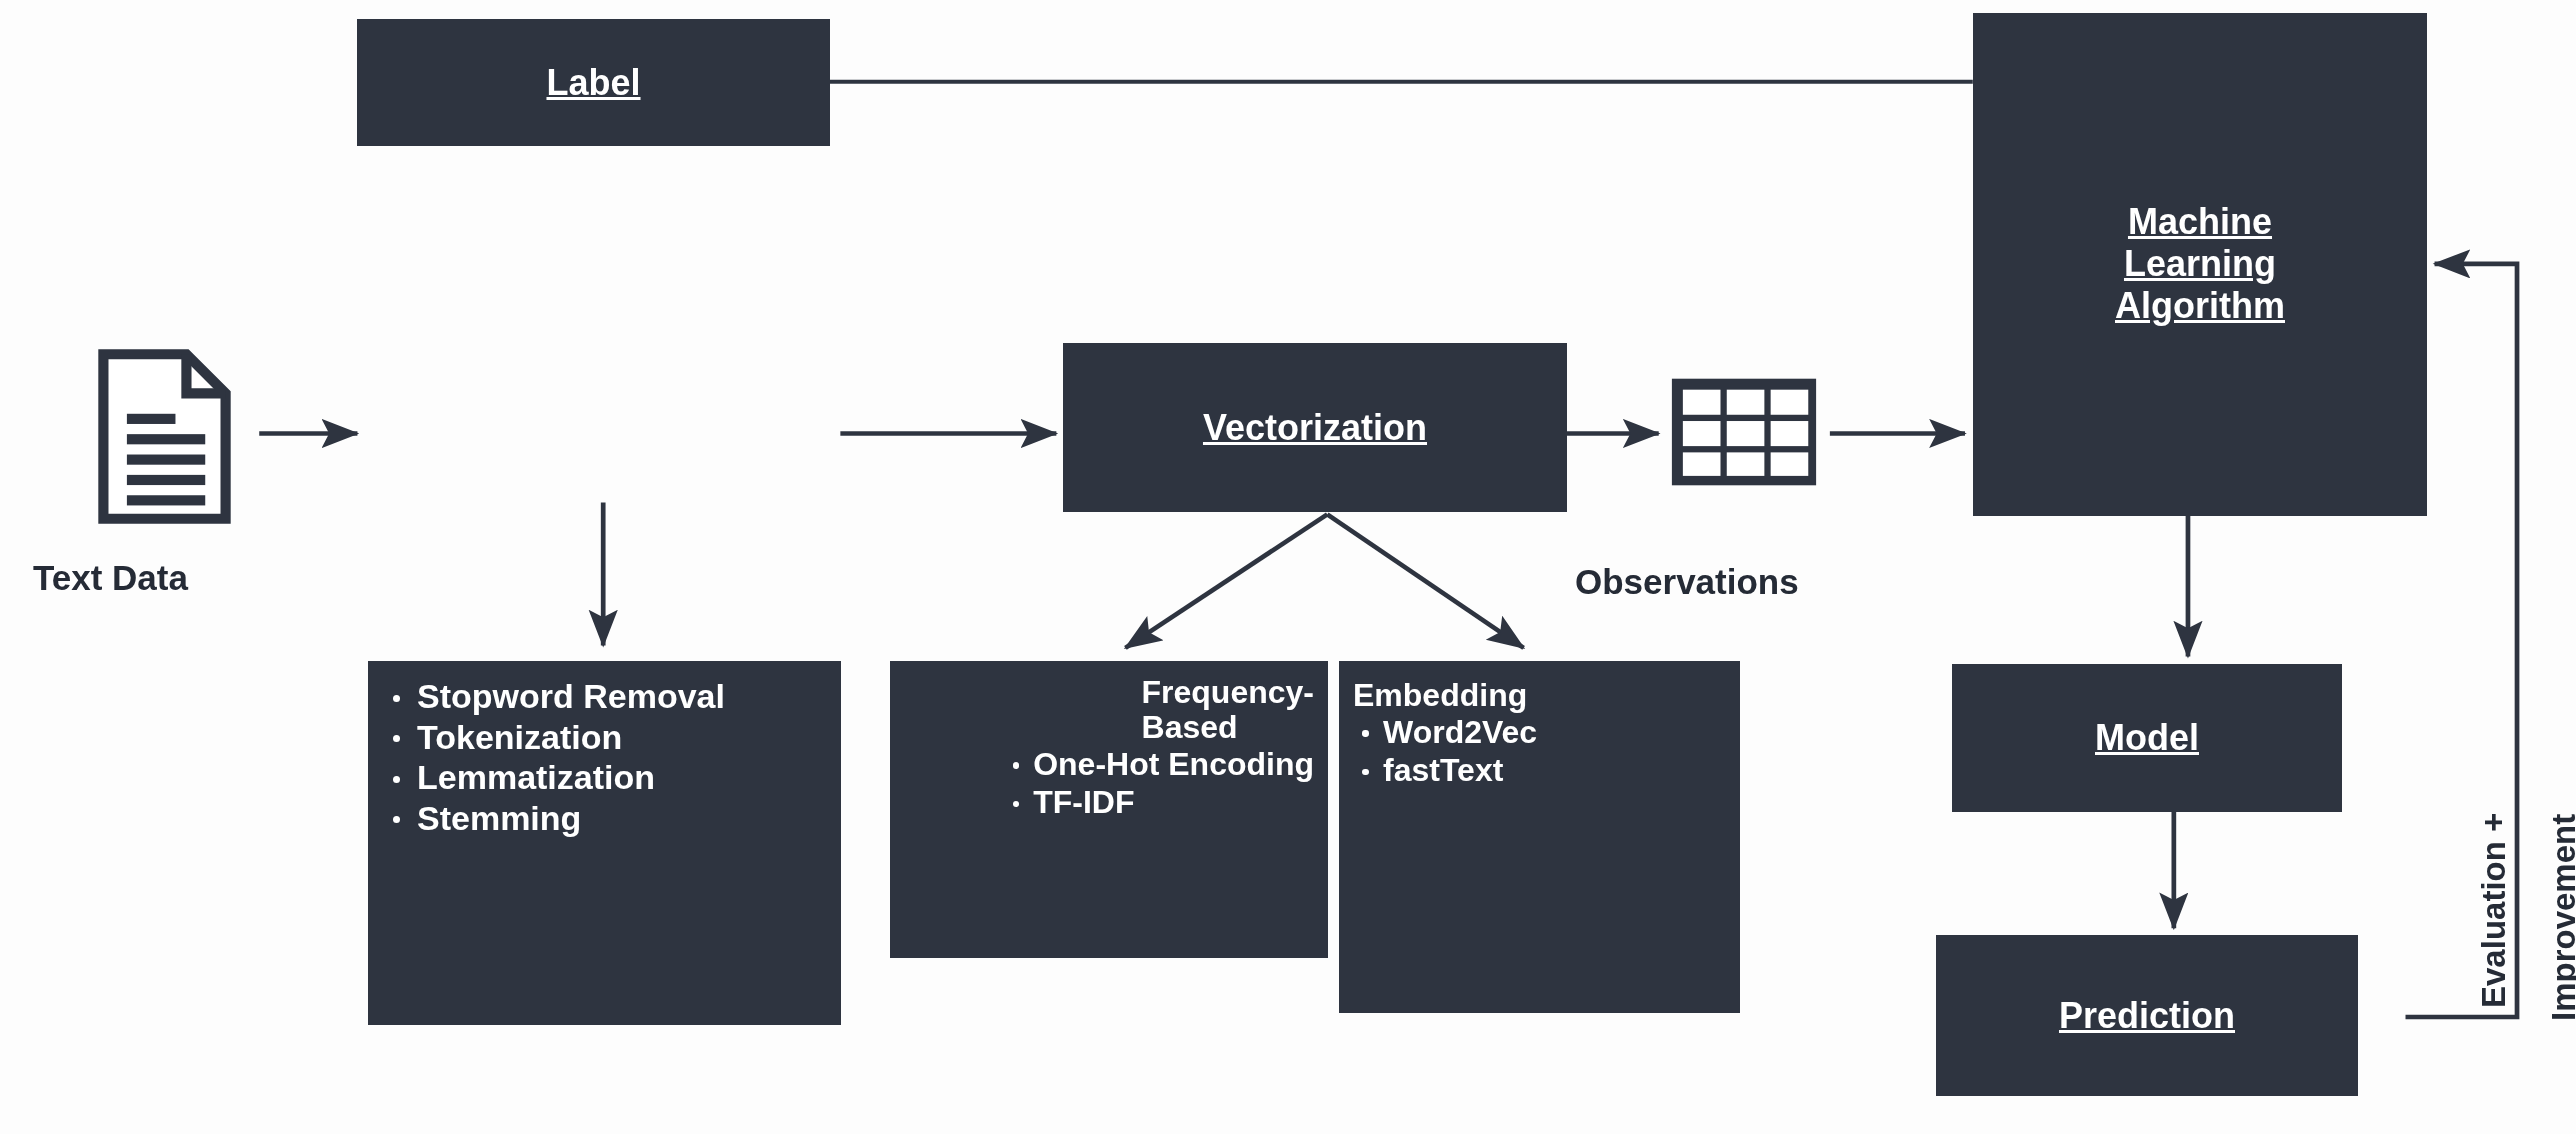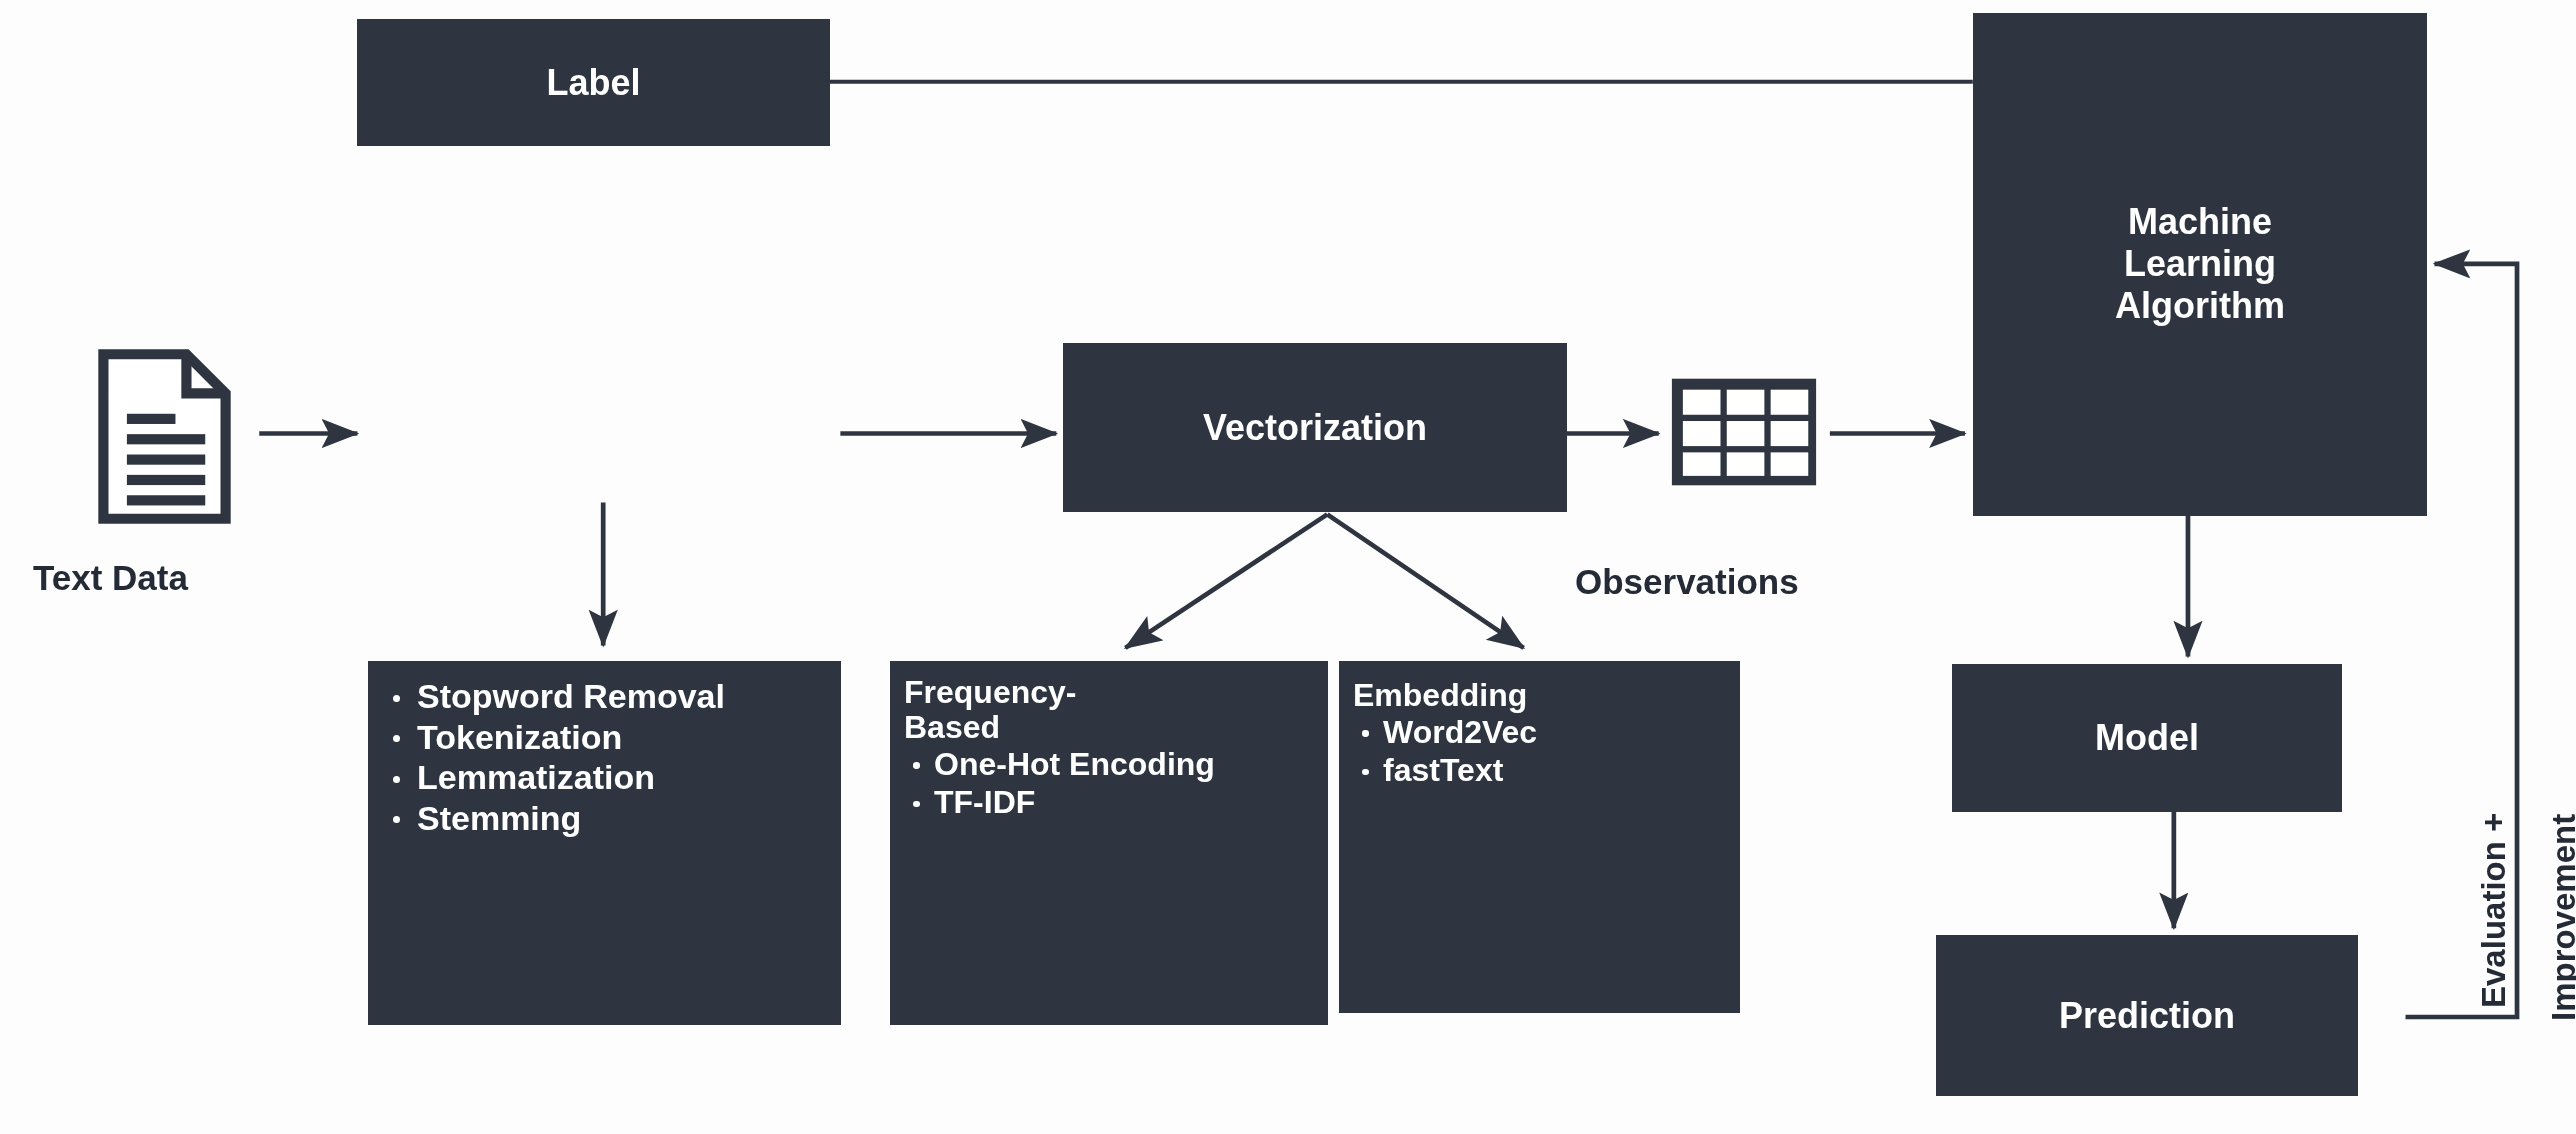--- a/index.html
+++ b/index.html
@@ -26,20 +26,21 @@
     flex-direction: column;
     justify-content: center;
   }
   .box.center {
     align-items: center;
     text-align: center;
   }
   .box-title {
     line-height: 1.16;
     white-space: pre-line;
+    text-decoration: underline;
   }
   .bullet-box {
     justify-content: flex-start;
     padding: 17.3px 14px 7.9px 14px;
   }
   .bullet-head {
     color: #ffffff;
     font-weight: bold;
     line-height: 1.10;
     margin-bottom: 1.6px;
@@ -159,21 +160,21 @@
       <li>Tokenization</li>
       <li>Lemmatization</li>
       <li>Stemming</li>
     </ul>
   </div>
 
   <div class="box center" style="left:1063px; top:343px; width:504px; height:169px; font-size:36px;">
     <div class="box-title">Vectorization</div>
   </div>
 
-  <div class="box bullet-box" style="left:890px; top:661px; width:438px; height:364px; font-size:32px; padding-top:14px;">
+  <div class="box bullet-box" style="left:890px; top:661px; width:438px; height:297px; font-size:32px; padding-top:14px;align-items:flex-end;">
     <div class="bullet-head">Frequency-
 Based</div>
     <ul class="blist small">
       <li>One-Hot Encoding</li>
       <li>TF-IDF</li>
     </ul>
   </div>
 
   <div class="box bullet-box" style="left:1339px; top:661px; width:401px; height:352px; font-size:32px; ">
     <div class="bullet-head">Embedding</div>

